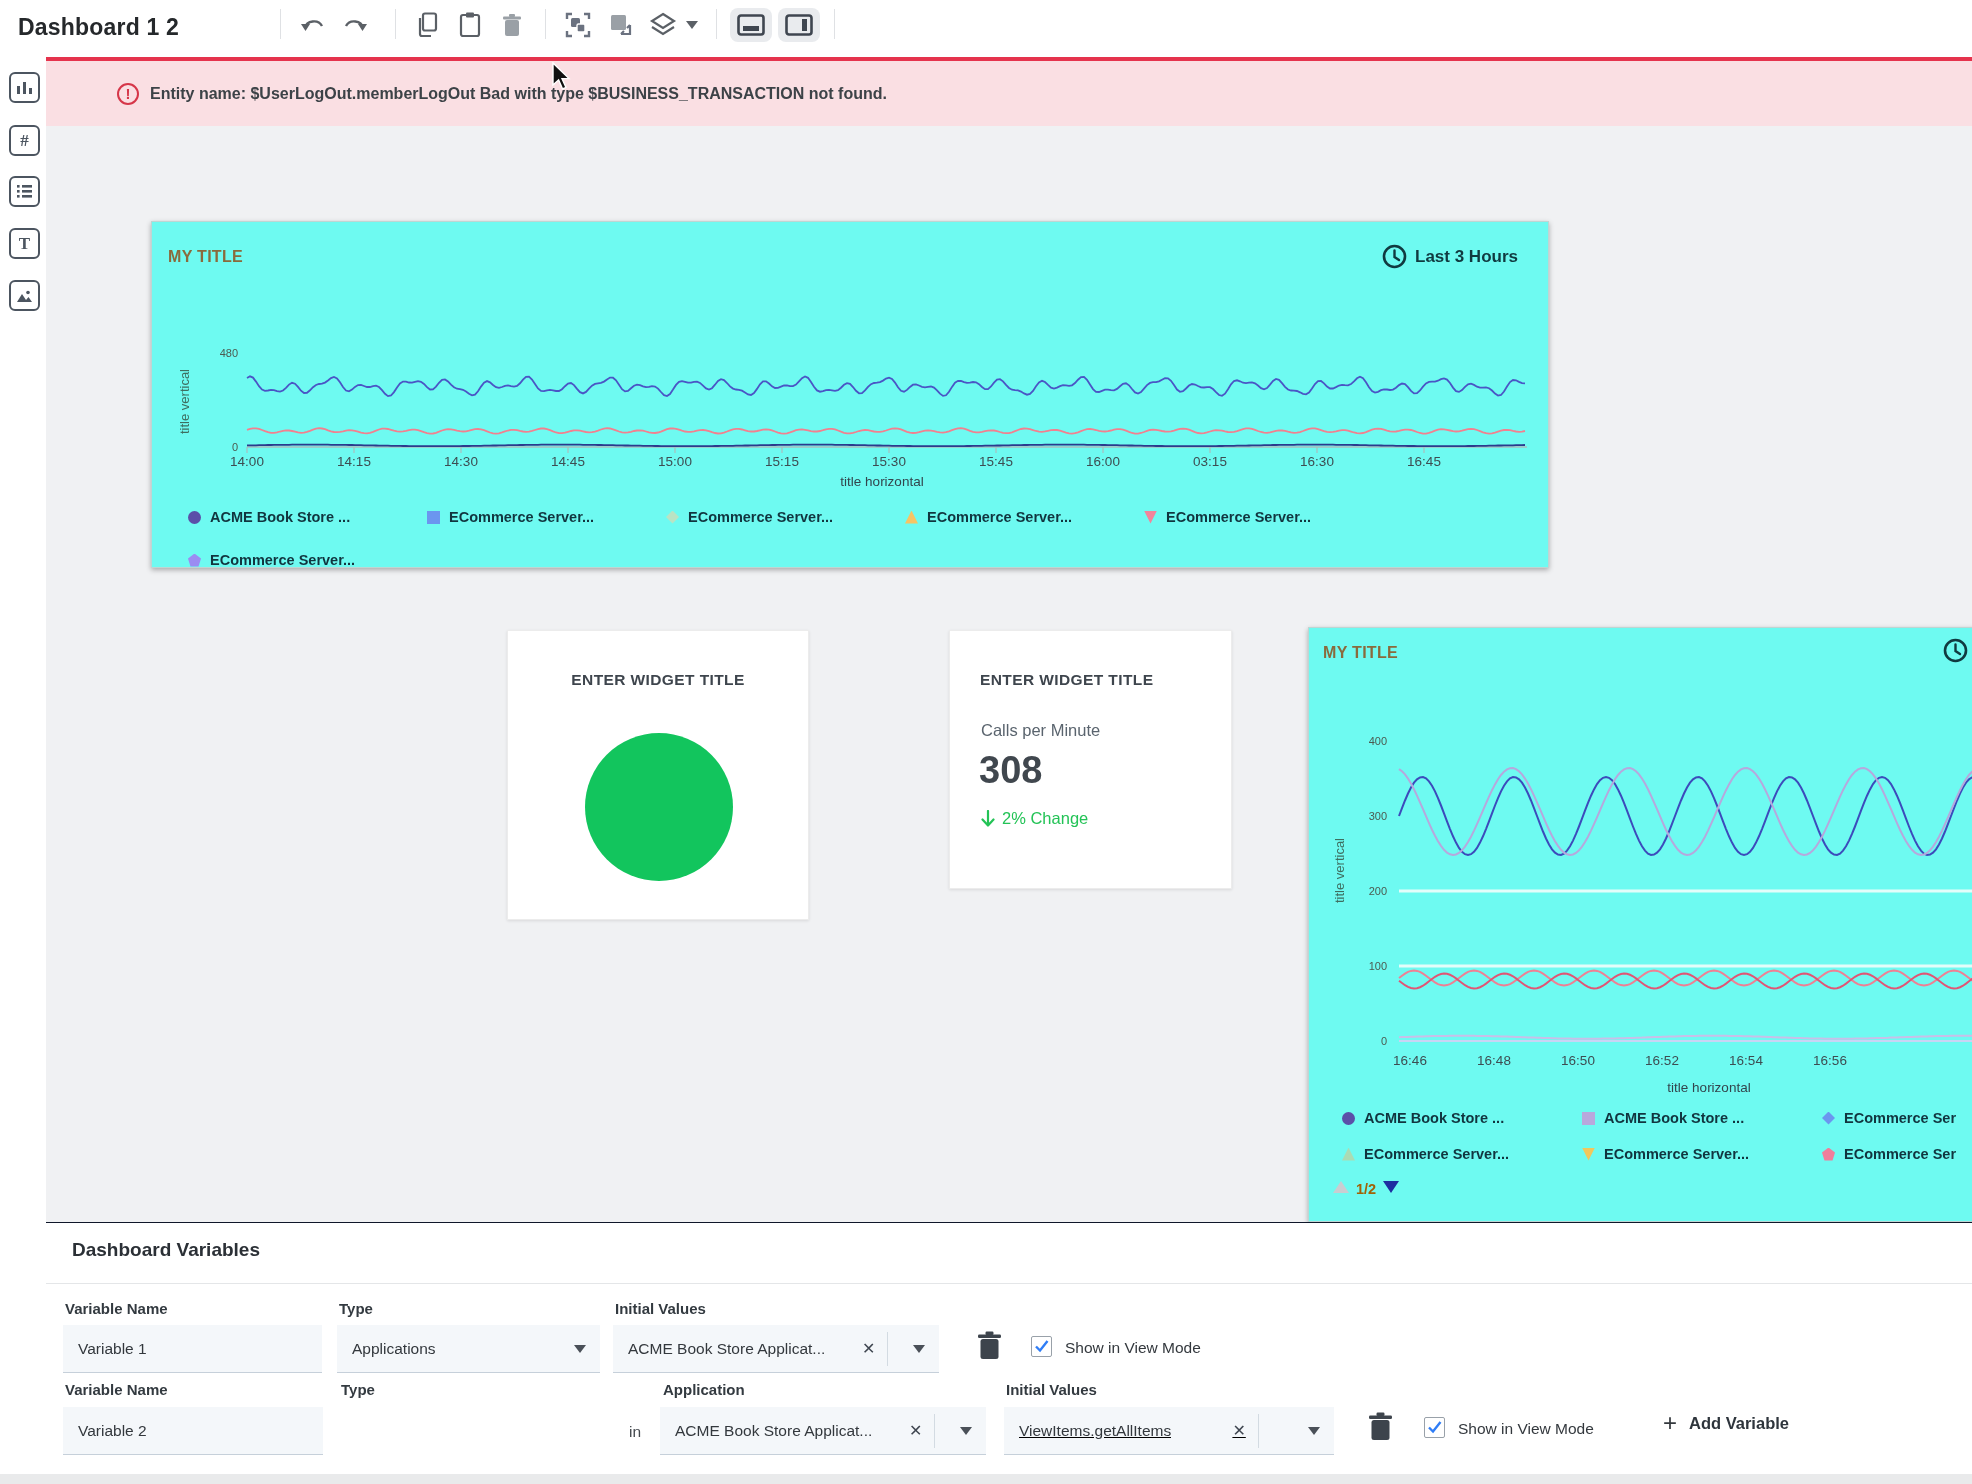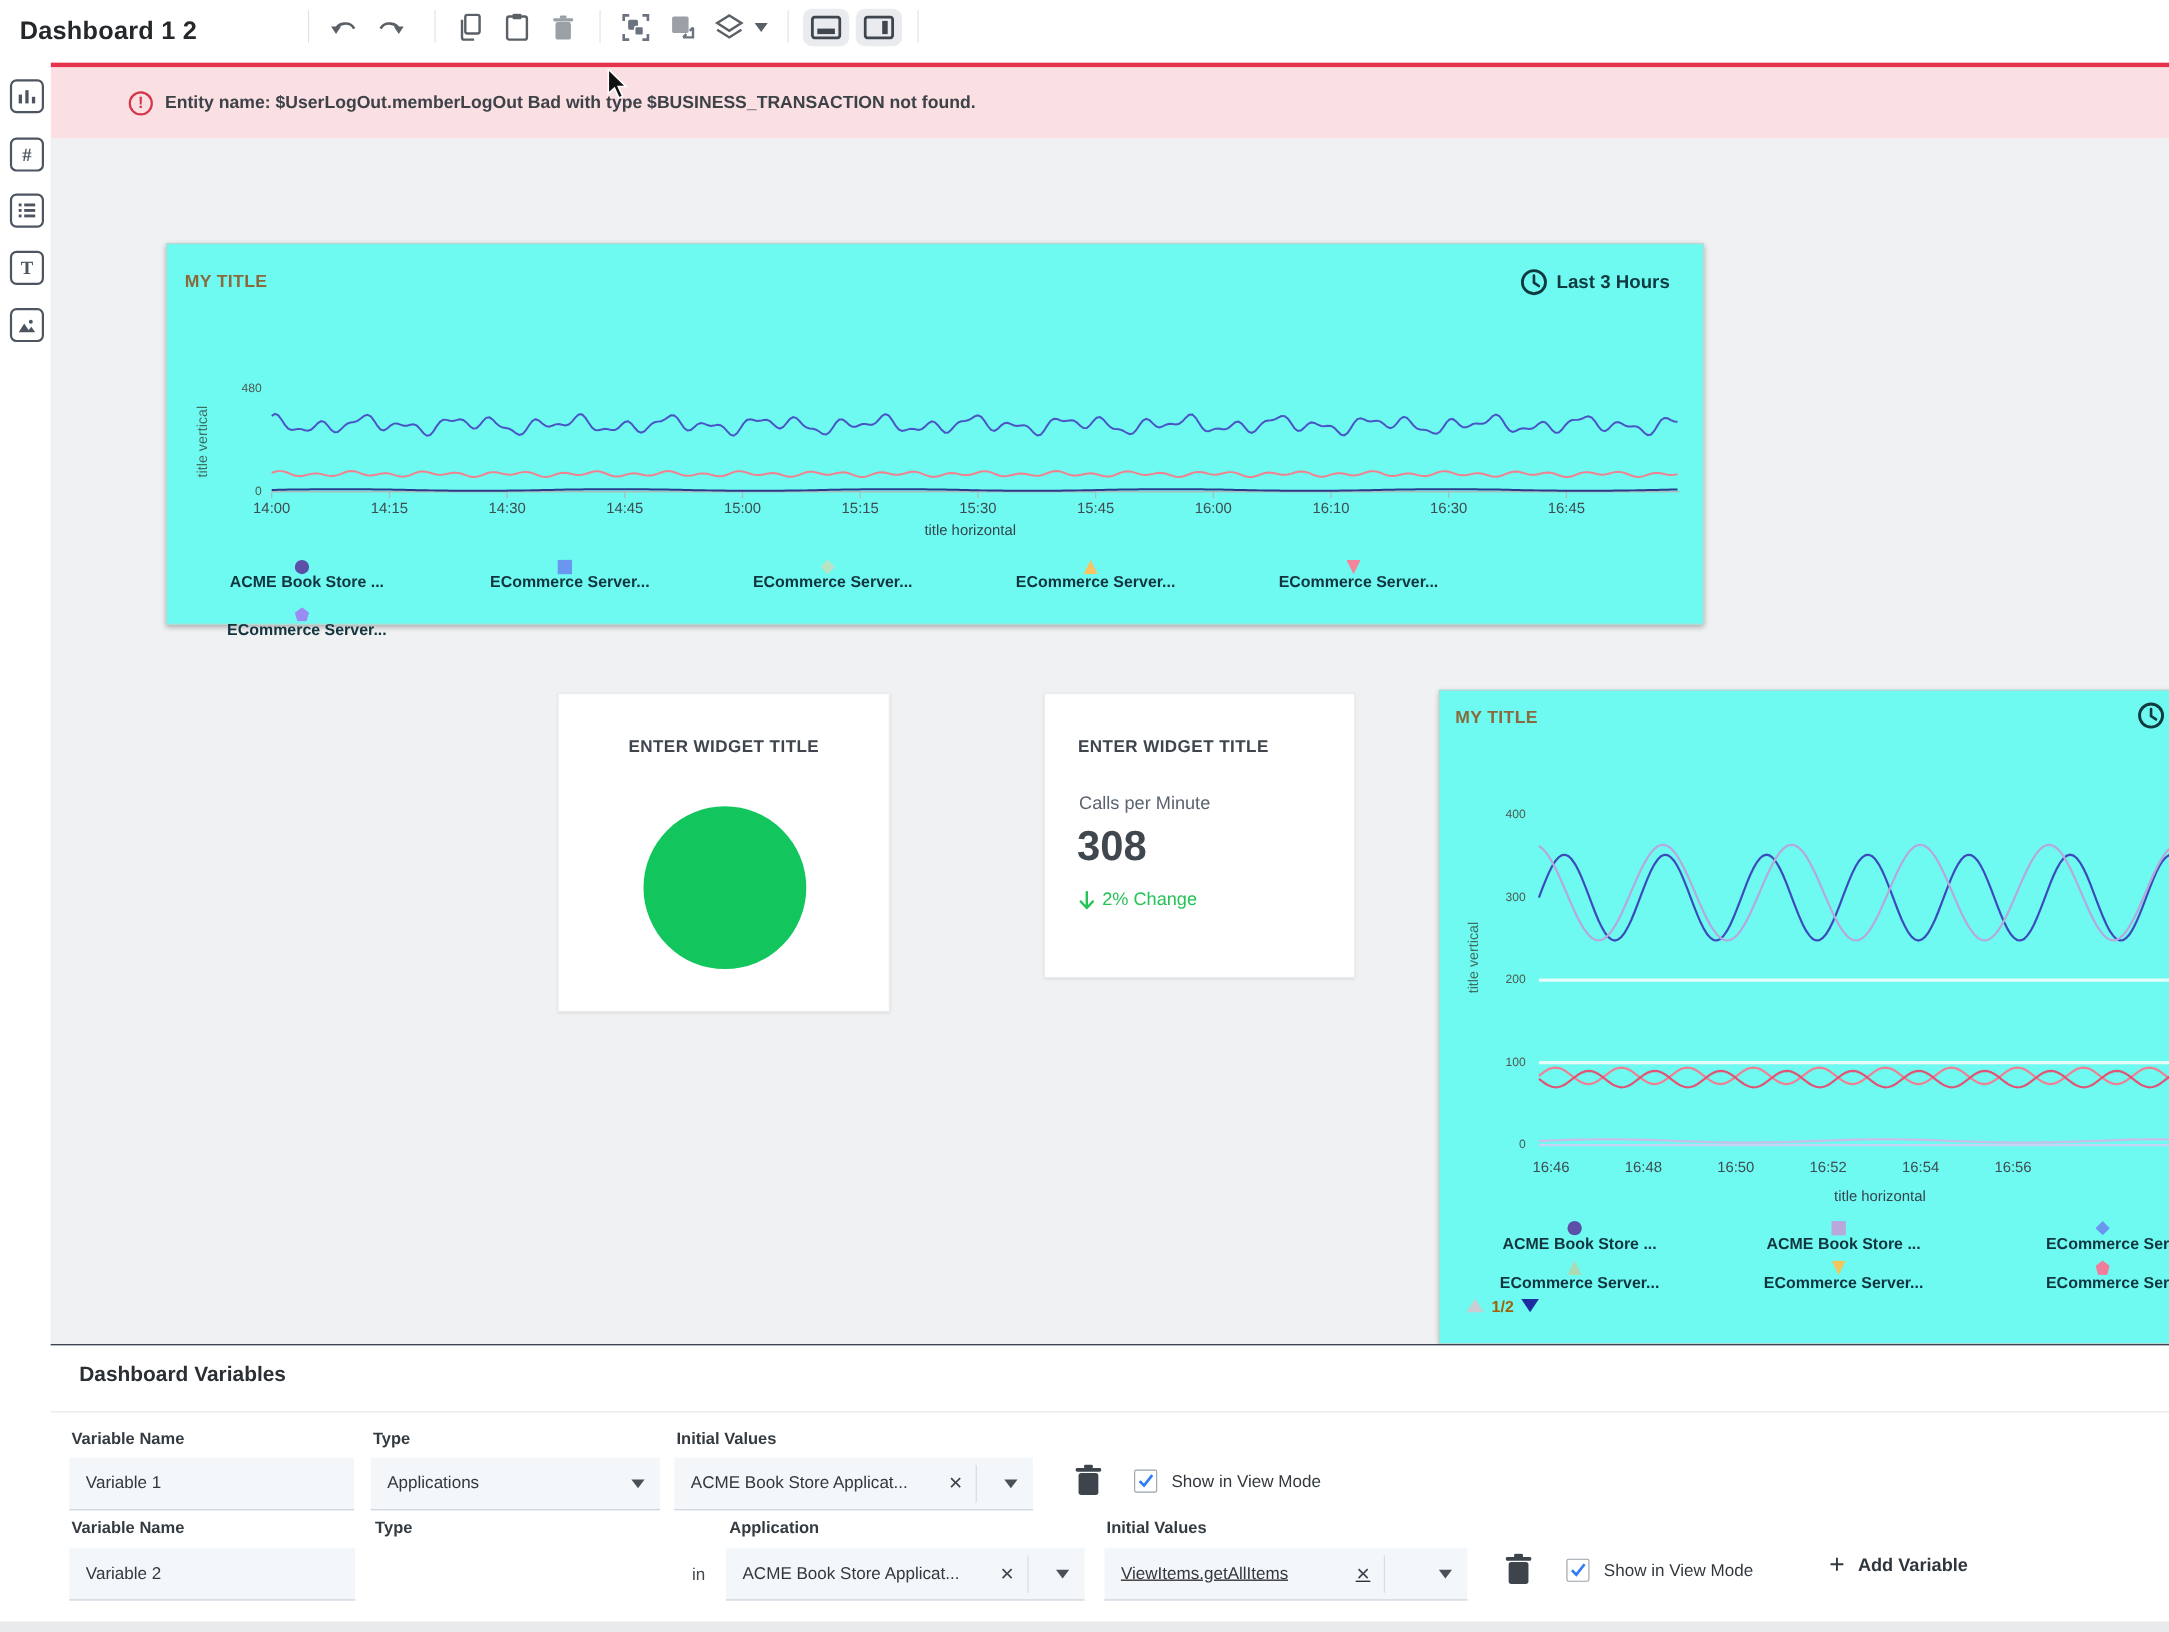--- a/index.html
+++ b/index.html
@@ -39,21 +39,21 @@
   .widget-cyan{background:#6efaf1;border:1px solid #bdd6d3;box-shadow:0 2px 5px rgba(0,0,0,.30);box-sizing:border-box;}
   .widget-white{background:#ffffff;border:1px solid #ececec;box-shadow:0 1px 3px rgba(0,0,0,.10);box-sizing:border-box;}
   .w-title{font-size:16px;font-weight:bold;color:#8a6a3c;letter-spacing:.3px;}
   .timerange{display:flex;align-items:center;gap:8px;font-size:17px;font-weight:bold;color:#103a40;}
   .chart-svg{left:0;top:0;}
   .tick-x{position:absolute;font-size:13.5px;color:#3d4d52;transform:translateX(-50%);white-space:nowrap;}
   .tick-y{position:absolute;font-size:11px;color:#4c5a50;transform:translateY(-50%);text-align:right;width:40px;}
   .axis-label-x{position:absolute;font-size:13.5px;color:#33454d;transform:translateX(-50%);}
   .axis-label-y{position:absolute;font-size:13px;color:#3e6e60;transform:rotate(-90deg);transform-origin:center;white-space:nowrap;}
   .legend-row{position:absolute;display:flex;align-items:center;}
-  .legend-item{display:flex;align-items:center;margin-right:60px;cursor:pointer;flex-direction:column;}
+  .legend-item{display:flex;align-items:center;margin-right:60px;cursor:pointer;}
   .legend-marker{width:13px;height:13px;margin-right:9px;flex:0 0 auto;}
   .legend-label{font-size:14.5px;font-weight:bold;color:#11353f;white-space:nowrap;}
   .m-circle{border-radius:50%;}
   .m-diamond{clip-path:polygon(50% 0,100% 50%,50% 100%,0 50%);}
   .m-triangle-up{clip-path:polygon(50% 0,100% 100%,0 100%);}
   .m-triangle-down{clip-path:polygon(0 0,100% 0,50% 100%);}
   .m-pentagon{clip-path:polygon(50% 0,100% 38%,81% 100%,19% 100%,0 38%);}
   .pager{position:absolute;display:flex;gap:7px;font-size:14.5px;font-weight:bold;color:#a16207;}
   .pg-up{width:0;height:0;border-left:8px solid transparent;border-right:8px solid transparent;border-bottom:12px solid #c9cdd1;cursor:pointer;}
   .pg-down{width:0;height:0;border-left:8px solid transparent;border-right:8px solid transparent;border-top:12px solid #1d2fa0;cursor:pointer;}
@@ -239,21 +239,21 @@
         <div class="tick-y" style="left: 46px; top: 131px;">480</div>
         <div class="tick-x" style="left: 95px; top: 232px;">14:00</div>
         <div class="tick-x" style="left: 202px; top: 232px;">14:15</div>
         <div class="tick-x" style="left: 309px; top: 232px;">14:30</div>
         <div class="tick-x" style="left: 416px; top: 232px;">14:45</div>
         <div class="tick-x" style="left: 523px; top: 232px;">15:00</div>
         <div class="tick-x" style="left: 630px; top: 232px;">15:15</div>
         <div class="tick-x" style="left: 737px; top: 232px;">15:30</div>
         <div class="tick-x" style="left: 844px; top: 232px;">15:45</div>
         <div class="tick-x" style="left: 951px; top: 232px;">16:00</div>
-        <div class="tick-x" style="left: 1058px; top: 232px;">16:10</div>
+        <div class="tick-x" style="left: 1058px; top: 232px;">03:15</div>
         <div class="tick-x" style="left: 1165px; top: 232px;">16:30</div>
         <div class="tick-x" style="left: 1272px; top: 232px;">16:45</div>
         <div class="axis-label-x" style="left: 730px; top: 252px;">title horizontal</div>
         <div class="axis-label-y" style="left: -28px; top: 172px; width: 120px; text-align: center;">title vertical</div>
       </div>
     <div id="chart1-legend">
         <div class="legend-row" style="left: 36px; top: 287px;">
           <div class="legend-item" style="margin-right: 57px; width: 182px;">
             <div class="legend-marker m-circle" style="background: rgb(91, 79, 168);"></div>
             <div class="legend-label">ACME Book Store ...</div>

